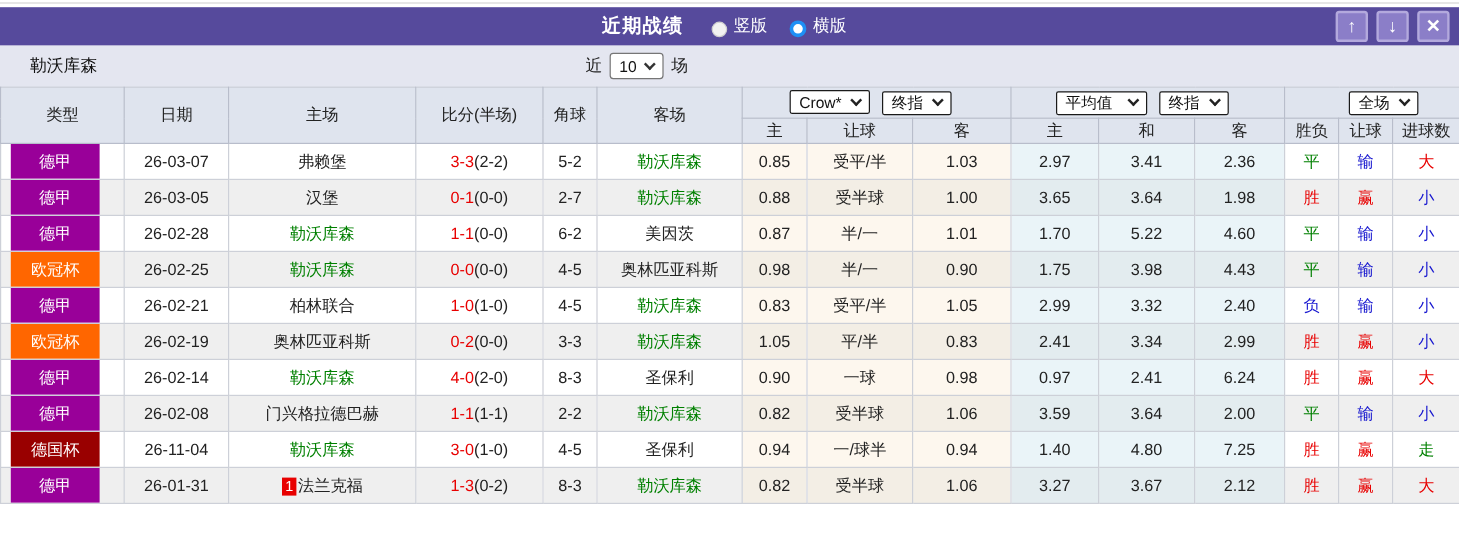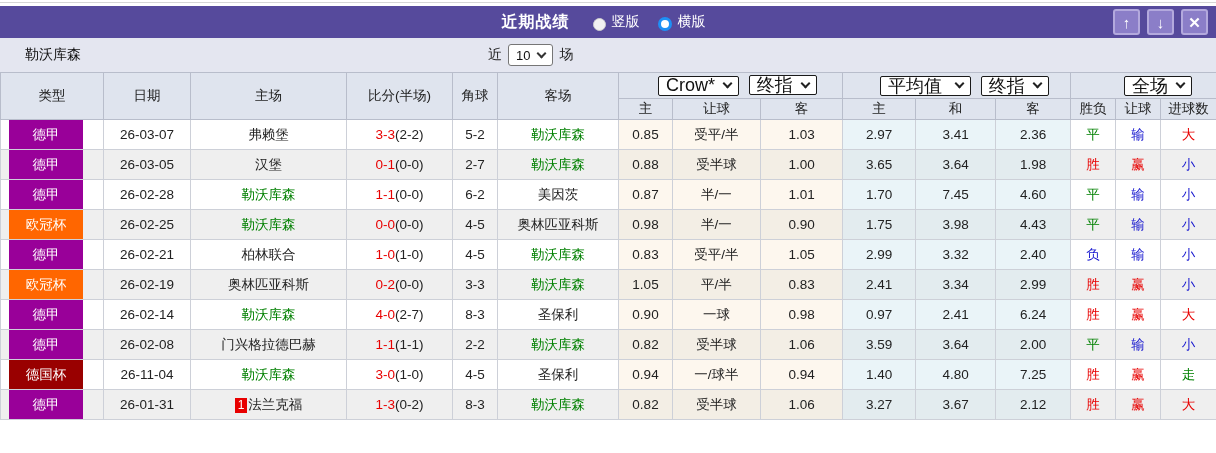--- a/index.html
+++ b/index.html
@@ -52,21 +52,21 @@
   .cb-first { margin-left: 14px; }
 
   
   table { width: 1216px; border-collapse: collapse; table-layout: fixed; font-size: 13.5px; color: #222; background:#fff; }
   thead th { background: #dfe4ee; border: 1px solid #b8bdcb; font-weight: normal; font-size: 13.5px; color:#222; }
   thead tr.hr1 th { height: 26px; }
   thead tr.hr2 th { height: 21px; }
   th.group { text-align: left; }
   .hsel {
     display: inline-flex; align-items: center; background: #fff; border: 1px solid #1a1a1a;
-    border-radius: 2px; height: 20px; padding: 0 7px; font-size: 18px; color:#111; cursor: pointer; margin: 0 3px;
+    border-radius: 2px; height: 20px; padding: 0 7px; font-size: 13px; color:#111; cursor: pointer; margin: 0 3px;
   }
   .hsel .chev { margin-left: 9px; border-color:#222; }
   td { border: 1px solid #cdd0d8; text-align: center; height: 30px; padding: 0; white-space: nowrap; overflow: hidden; }
   tbody tr:nth-child(odd)  { background: #fff; }
   tbody tr:nth-child(even) { background: #efefef; }
   tbody tr:nth-child(odd)  td.asian { background: #fdf7ee; }
   tbody tr:nth-child(even) td.asian { background: #f3eee5; }
   tbody tr:nth-child(odd)  td.euro  { background: #eaf4f8; }
   tbody tr:nth-child(even) td.euro  { background: #e3ecef; }
   td.type { text-align: left; padding-left: 8px; }
@@ -222,21 +222,21 @@
           <td class="type"><span class="badge" style="background: rgb(153, 0, 153);">德甲</span></td>
           <td>26-02-28</td>
           <td><span class="green-team">勒沃库森</span></td>
           <td><span class="score-ft">1-1</span><span>(0-0)</span></td>
           <td>6-2</td>
           <td><span>美因茨</span></td>
           <td class="asian">0.87</td>
           <td class="asian">半/一</td>
           <td class="asian">1.01</td>
           <td class="euro">1.70</td>
-          <td class="euro">7.45</td>
+          <td class="euro">5.22</td>
           <td class="euro">4.60</td>
           <td class="res" style="color: rgb(0, 128, 0);">平</td>
           <td class="res" style="color: rgb(21, 21, 207);">输</td>
           <td class="res" style="color: rgb(21, 21, 207);">小</td>
         </tr>
         <tr>
           <td class="type"><span class="badge" style="background: rgb(255, 102, 0);">欧冠杯</span></td>
           <td>26-02-25</td>
           <td><span class="green-team">勒沃库森</span></td>
           <td><span class="score-ft">0-0</span><span>(0-0)</span></td>
@@ -283,21 +283,21 @@
           <td class="euro">3.34</td>
           <td class="euro">2.99</td>
           <td class="res" style="color: rgb(232, 0, 0);">胜</td>
           <td class="res" style="color: rgb(232, 0, 0);">赢</td>
           <td class="res" style="color: rgb(21, 21, 207);">小</td>
         </tr>
         <tr>
           <td class="type"><span class="badge" style="background: rgb(153, 0, 153);">德甲</span></td>
           <td>26-02-14</td>
           <td><span class="green-team">勒沃库森</span></td>
-          <td><span class="score-ft">4-0</span><span>(2-7)</span></td>
+          <td><span class="score-ft">4-0</span><span>(2-0)</span></td>
           <td>8-3</td>
           <td><span>圣保利</span></td>
           <td class="asian">0.90</td>
           <td class="asian">一球</td>
           <td class="asian">0.98</td>
           <td class="euro">0.97</td>
           <td class="euro">2.41</td>
           <td class="euro">6.24</td>
           <td class="res" style="color: rgb(232, 0, 0);">胜</td>
           <td class="res" style="color: rgb(232, 0, 0);">赢</td>

